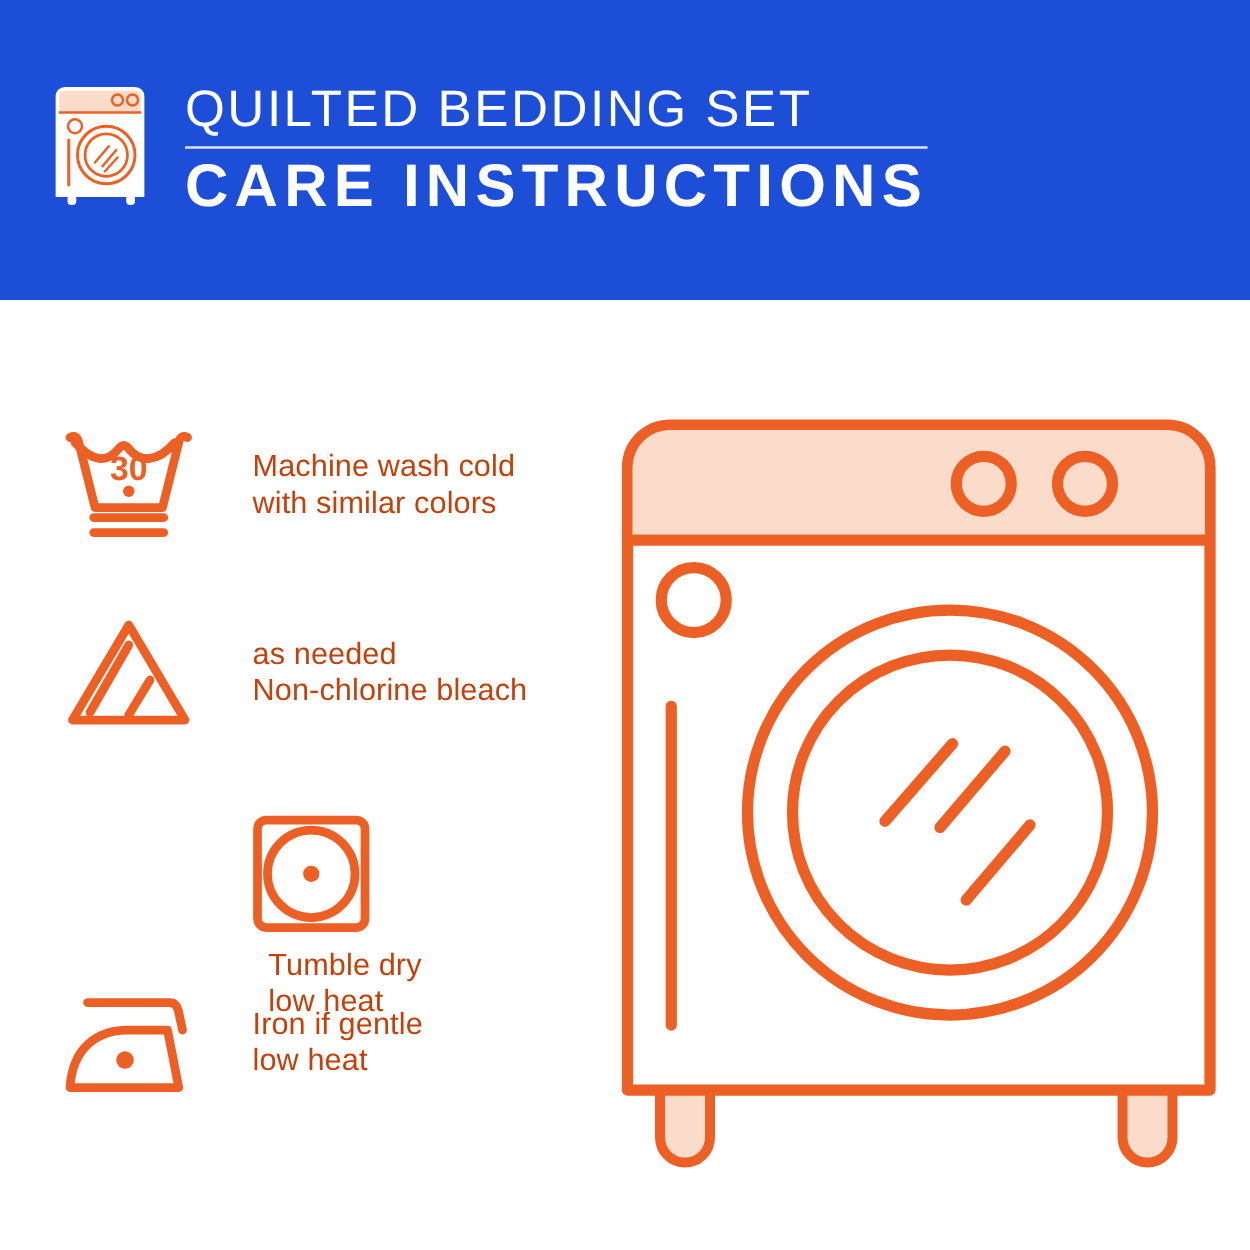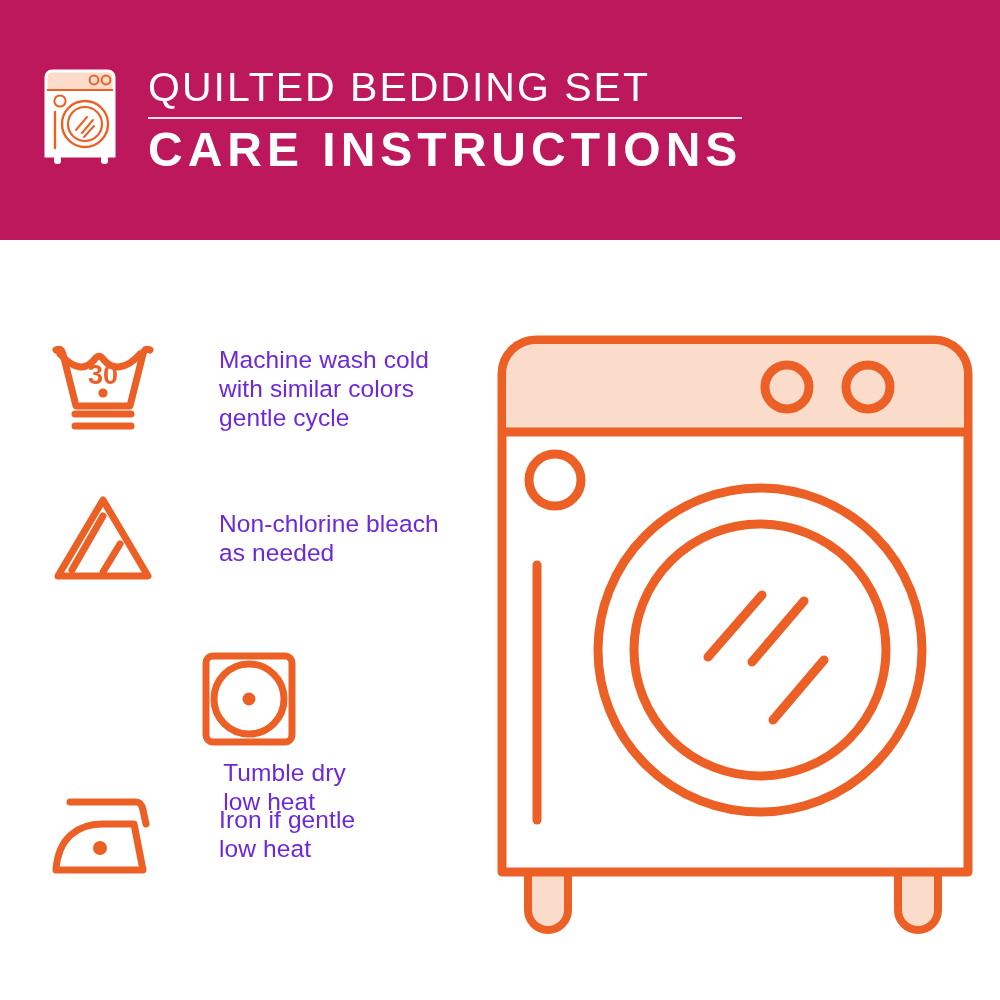--- a/index.html
+++ b/index.html
@@ -15,21 +15,21 @@
     position: relative;
   }
 
   
   .header {
     position: absolute;
     left: 0;
     top: 0;
     width: 1000px;
     height: 240px;
-    background: #be185d;
+    background: #1d4ed8;
   }
   .header-inner {
     position: absolute;
     left: 44px;
     top: 62px;
     display: flex;
     align-items: flex-start;
   }
   .brand-icon {
     width: 78px;
@@ -88,26 +88,26 @@
   .care-row.r3 { top: 550px; }
 
   .symbol {
     width: 118px;
     flex: 0 0 118px;
     display: flex;
     align-items: center;
     justify-content: flex-start;
   }
   .care-text {
-    color: #6d28d9;
+    color: #c2410c;
     font-size: 24.5px;
     line-height: 29px;
     font-weight: 500;
     letter-spacing: 0.1px;
-    margin-left: 53px;
+    margin-left: 36px;
     font-family: "Liberation Sans", sans-serif;
   }
   .care-text .ln { display: block; white-space: nowrap; }
 
   
   .machine-wrap {
     position: absolute;
     left: 490px;
     top: 320px;
     width: 490px;
@@ -161,37 +161,36 @@
           <path d="M27 74 L83 74"></path>
           <path d="M27 86 L83 86"></path>
         </g>
         <text x="55" y="44" text-anchor="middle" fill="#EC6026" font-family="Liberation Sans, sans-serif" font-size="27" font-weight="700">30</text>
         <circle cx="55" cy="53" r="4.6" fill="#EC6026"></circle>
       </svg>
     </div>
     <div class="care-text">
       <span class="ln">Machine wash cold</span>
       <span class="ln">with similar colors</span>
-      <span class="ln">gentle cycle</span>
     </div>
   </div>
 
   <div class="care-row r1">
     <div class="symbol">
       <svg viewBox="0 0 110 92" width="110" height="92" xmlns="http://www.w3.org/2000/svg">
         <g fill="none" stroke="#EC6026" stroke-width="7" stroke-linecap="round" stroke-linejoin="round">
           <path d="M55 8 L100 84 L10 84 Z"></path>
           <line x1="55" y1="24" x2="24" y2="78"></line>
           <line x1="72" y1="52" x2="55" y2="80"></line>
         </g>
       </svg>
     </div>
     <div class="care-text">
+      <span class="ln">as needed</span>
       <span class="ln">Non-chlorine bleach</span>
-      <span class="ln">as needed</span>
     </div>
   </div>
 
   <div class="care-row r2">
     <div class="symbol">
       <svg viewBox="0 0 100 100" width="100" height="100" xmlns="http://www.w3.org/2000/svg">
         <g fill="none" stroke="#EC6026" stroke-width="7" stroke-linejoin="round">
           <rect x="7" y="7" width="86" height="86" rx="7"></rect>
           <circle cx="50" cy="50" r="35"></circle>
         </g>

